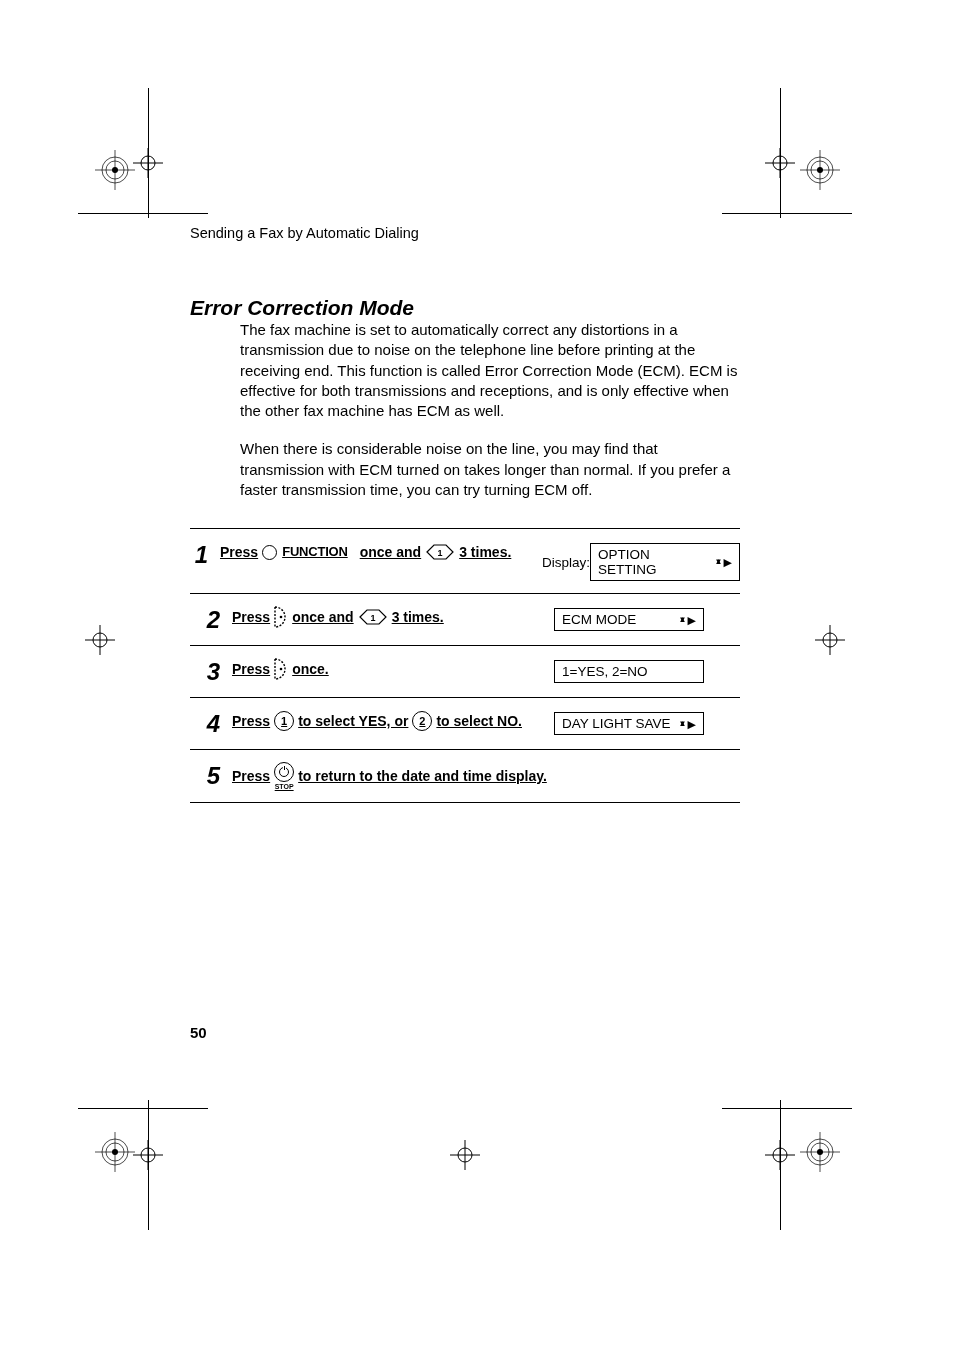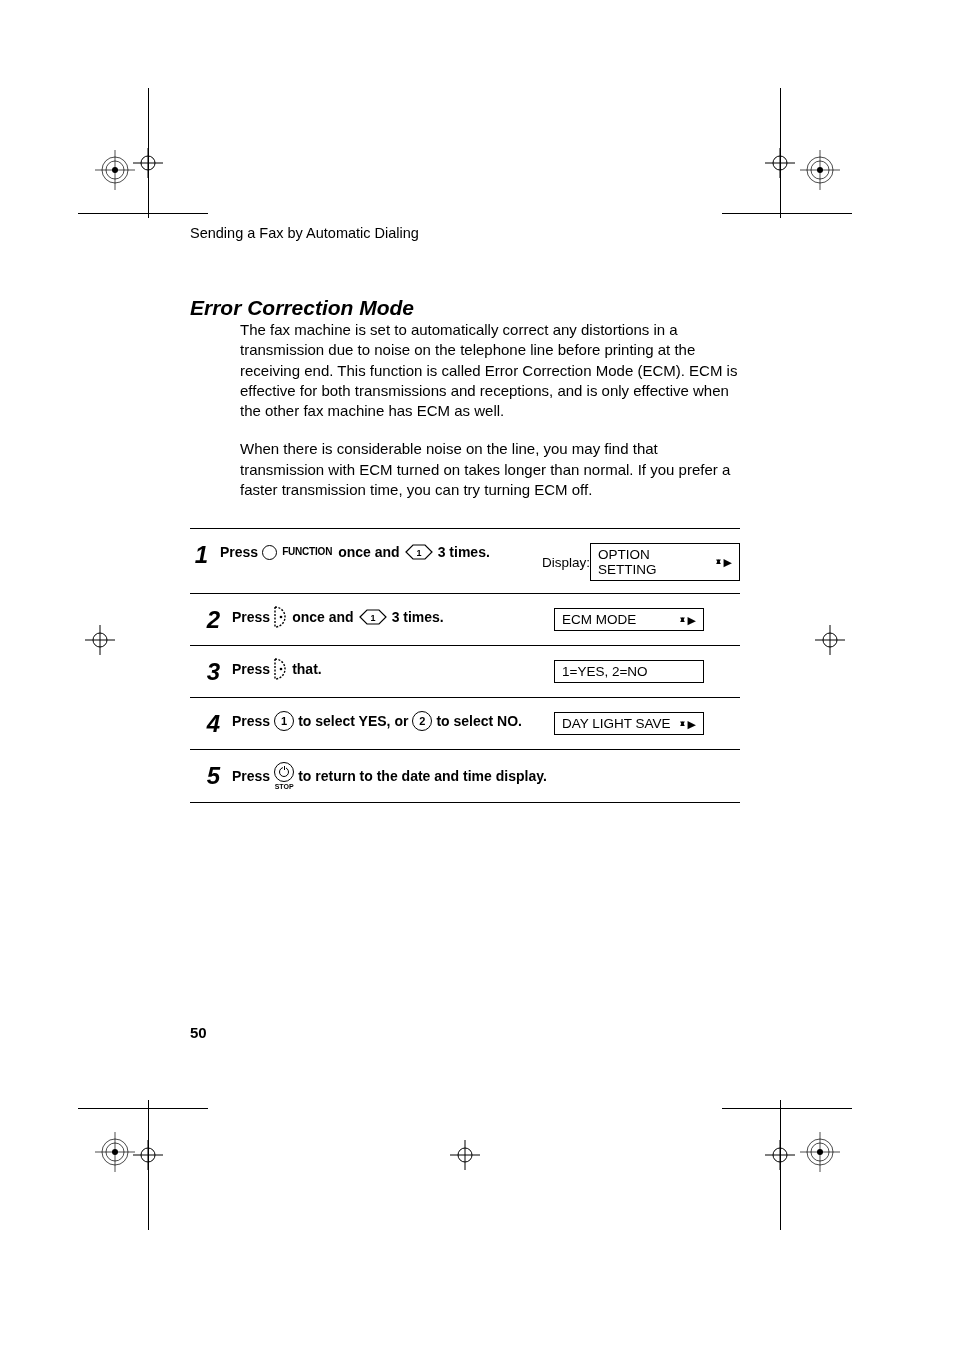--- a/index.html
+++ b/index.html
@@ -6,30 +6,30 @@
   html, body { width: 954px; height: 1351px; background: #fff; font-family: Arial, Helvetica, sans-serif; color: #000; }
   .page { position: relative; width: 954px; height: 1265px; }
   .content { position: absolute; left: 190px; top: 225px; width: 550px; }
   .running-header { font-size: 14.5px; margin-bottom: 55px; }
   .section-title { font-weight: bold; font-style: italic; font-size: 21px; }
   .body-text { font-size: 15px; line-height: 1.35; margin-left: 50px; margin-bottom: 18px; }
   .steps { margin-top: 28px; }
   .step { border-top: 1px solid #000; padding: 12px 0 12px 0; display: flex; align-items: flex-start; gap: 12px; min-height: 52px; }
   .step:last-child { border-bottom: 1px solid #000; }
   .step-num { font-weight: bold; font-style: italic; font-size: 24px; width: 30px; text-align: right; line-height: 1; padding-top: 2px; }
-  .step-body { font-size: 14px; font-weight: bold; line-height: 1.6; display: flex; align-items: center; flex-wrap: wrap; gap: 4px; flex: 0 0 310px; }
+  .step-body { font-size: 14px; font-weight: bold; line-height: 1.6; display: flex; align-items: center; flex-wrap: wrap; gap: 4px; flex: 0 0 310px; text-decoration: underline; }
   .step-aux { font-size: 13.5px; font-weight: normal; flex: 1; display: flex; flex-direction: column; align-items: flex-start; gap: 6px; padding-top: 2px; }
   .aux-row { display: flex; align-items: center; }
   .normal { font-weight: normal; }
   .display-box { border: 1px solid #000; padding: 3px 7px; font-size: 13.5px; font-weight: normal; display: inline-flex; align-items: center; gap: 6px; min-width: 150px; justify-content: space-between; }
   .page-number { position: absolute; left: 190px; bottom: 224px; font-weight: bold; font-size: 15px; }
   
   .icon { display: inline-flex; align-items: center; justify-content: center; vertical-align: middle; }
   .ic-func { width: 15px; height: 15px; border: 1.5px solid #000; border-radius: 50%; }
-  .ic-func-label { font-size: 10px; font-weight: bold; margin-left: 1px; margin-right: 2px; letter-spacing: -0.2px; }
+  .ic-func-label { font-size: 13px; font-weight: bold; margin-left: 1px; margin-right: 8px; letter-spacing: -0.2px; }
   .ic-diamond { width: 30px; height: 18px; position: relative; }
   .ic-diamond svg { width: 100%; height: 100%; }
   .ic-halfpill { width: 14px; height: 22px; position: relative; }
   .ic-halfpill svg { width: 100%; height: 100%; }
   .ic-keycircle { width: 20px; height: 20px; border: 1.2px solid #000; border-radius: 50%; display: inline-flex; align-items: center; justify-content: center; font-size: 11px; font-weight: bold; line-height: 1; }
   .ic-stop-wrap { display: inline-flex; flex-direction: column; align-items: center; line-height: 1; gap: 1px; }
   .ic-stop { width: 20px; height: 20px; border: 1.2px solid #000; border-radius: 50%; display: inline-flex; align-items: center; justify-content: center; }
   .ic-stop-inner { width: 10px; height: 10px; border: 1.2px solid #000; border-radius: 50%; position: relative; }
   .ic-stop-inner::before { content: ""; position: absolute; left: 3px; top: -2px; width: 3px; height: 5px; background: #fff; }
   .ic-stop-inner::after { content: ""; position: absolute; left: 4px; top: -2px; width: 1px; height: 4px; background: #000; }
@@ -196,21 +196,21 @@
       <div class="step">
         <div class="step-num">3</div>
         <div class="step-body">
           <span>Press</span>
           <span class="icon ic-halfpill">
             <svg viewBox="0 0 14 22">
                 <path d="M1 1 L1 21 M1 1 A10 10 0 0 1 1 21" fill="none" stroke="#000" stroke-width="1.4" stroke-dasharray="2 1.5"></path>
                 <circle cx="7" cy="11" r="1.3" fill="#000"></circle>
               </svg>
           </span>
-          <span>that.</span>
+          <span>once.</span>
         </div>
         <div class="step-aux">
           <span class="display-box">
             <span>1=YES, 2=NO</span>
           </span>
         </div>
       </div>
 
       <div class="step">
         <div class="step-num">4</div>

